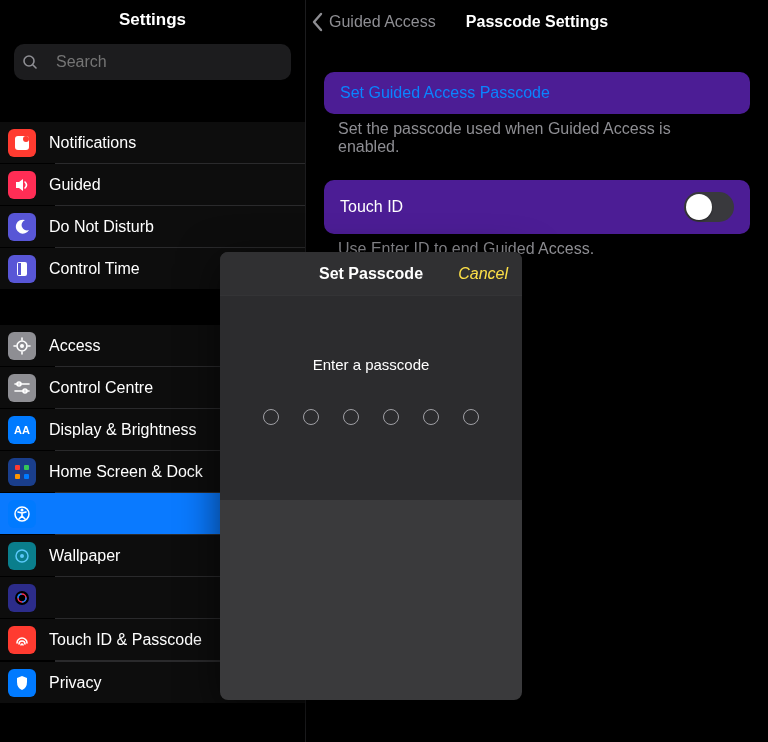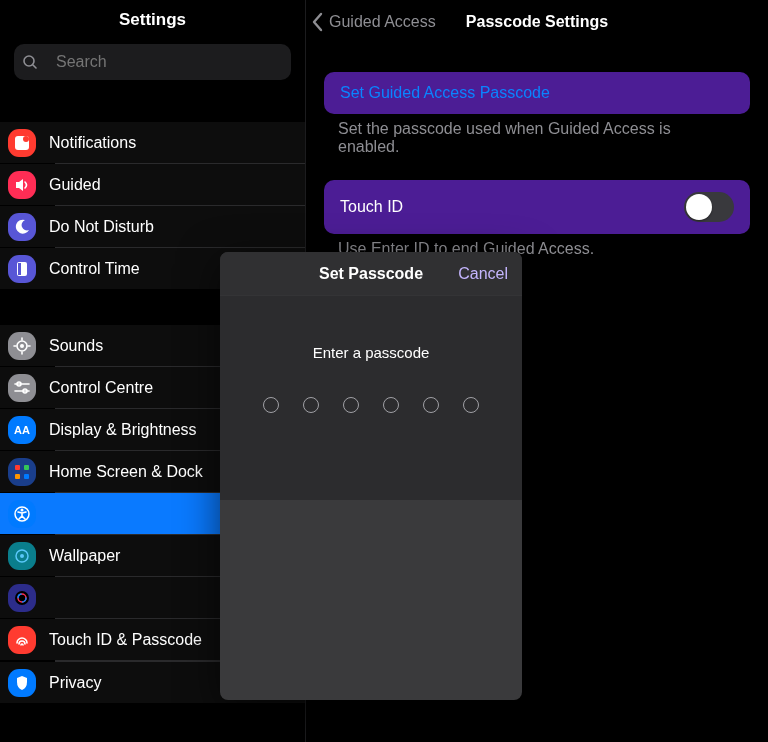--- a/index.html
+++ b/index.html
@@ -63,21 +63,21 @@
   .row {
     display: flex;
     align-items: center;
     height: 41px;
     padding-left: 8px;
     background: #0d0d0d;
   }
   .row .icon {
     width: 28px;
     height: 28px;
-    border-radius: 11px;
+    border-radius: 6px;
     display: flex;
     align-items: center;
     justify-content: center;
     margin-right: 13px;
     flex: 0 0 28px;
   }
   .row .label {
     font-size: 16px;
     color: #fff;
     flex: 1;
@@ -189,27 +189,28 @@
     border-bottom: 1px solid rgba(255,255,255,0.02);
     background: #303032;
   }
   .modal-title {
     font-size: 16px;
     font-weight: 600;
   }
   .modal-cancel {
     position: absolute;
     right: 14px;
-    color: #c4b5fd;
-    font-size: 16px;
+    color: #fde047;
+    font-size: 16px;
+    font-style: italic;
   }
   .modal-prompt {
     text-align: center;
     font-size: 15px;
-    margin-top: 48px;
+    margin-top: 60px;
     color: #fff;
   }
   .dots {
     display: flex;
     justify-content: center;
     gap: 24px;
     margin-top: 36px;
   }
   .dot {
     width: 16px; height: 16px;
@@ -283,21 +284,21 @@
         <div class="icon ic-gray">
           <svg width="18" height="18" viewBox="0 0 18 18">
             <circle cx="9" cy="9" r="5" stroke="#fff" stroke-width="1.6" fill="none" stroke-linecap="round" stroke-linejoin="round"></circle>
             <circle cx="9" cy="9" r="2" fill="#fff"></circle>
             <line x1="9" y1="1" x2="9" y2="3" stroke="#fff" stroke-width="1.6" fill="none" stroke-linecap="round" stroke-linejoin="round"></line>
             <line x1="9" y1="15" x2="9" y2="17" stroke="#fff" stroke-width="1.6" fill="none" stroke-linecap="round" stroke-linejoin="round"></line>
             <line x1="1" y1="9" x2="3" y2="9" stroke="#fff" stroke-width="1.6" fill="none" stroke-linecap="round" stroke-linejoin="round"></line>
             <line x1="15" y1="9" x2="17" y2="9" stroke="#fff" stroke-width="1.6" fill="none" stroke-linecap="round" stroke-linejoin="round"></line>
           </svg>
         </div>
-        <div class="label">Sounds</div>
+        <div class="label">Access</div>
       </div>
       <div class="row-separator"></div>
       <div class="row">
         <div class="icon ic-gray">
           <svg width="18" height="18" viewBox="0 0 18 18">
             <circle cx="6" cy="5" r="2" stroke="#fff" stroke-width="1.6" fill="none" stroke-linecap="round" stroke-linejoin="round"></circle>
             <line x1="2" y1="5" x2="16" y2="5" stroke="#fff" stroke-width="1.6" fill="none" stroke-linecap="round" stroke-linejoin="round"></line>
             <circle cx="12" cy="12" r="2" stroke="#fff" stroke-width="1.6" fill="none" stroke-linecap="round" stroke-linejoin="round"></circle>
             <line x1="2" y1="12" x2="16" y2="12" stroke="#fff" stroke-width="1.6" fill="none" stroke-linecap="round" stroke-linejoin="round"></line>
           </svg>

